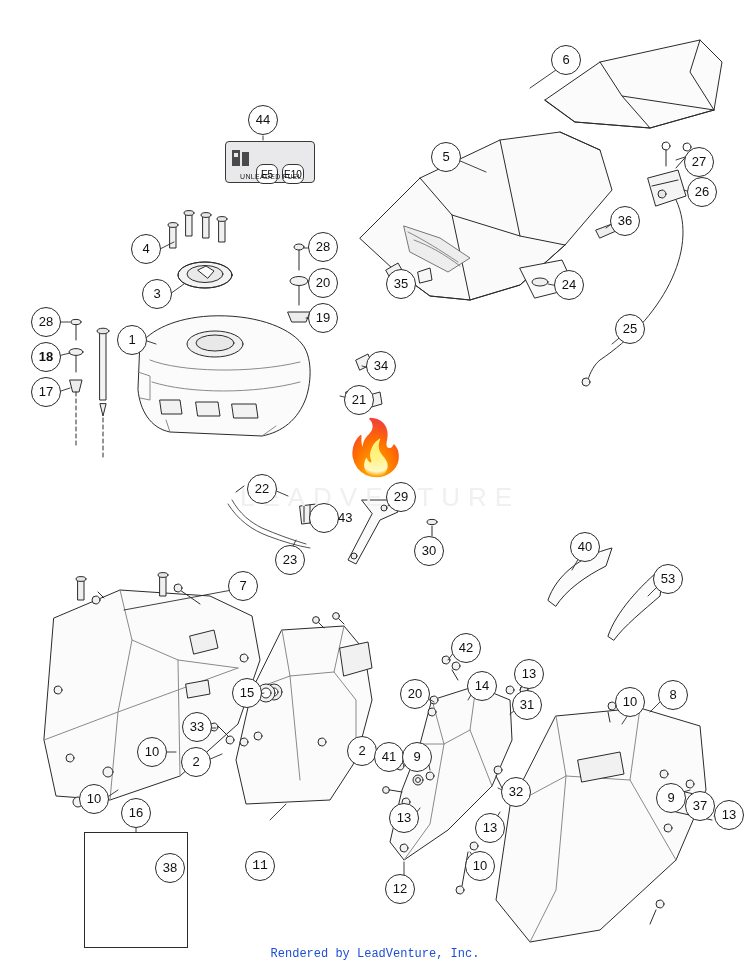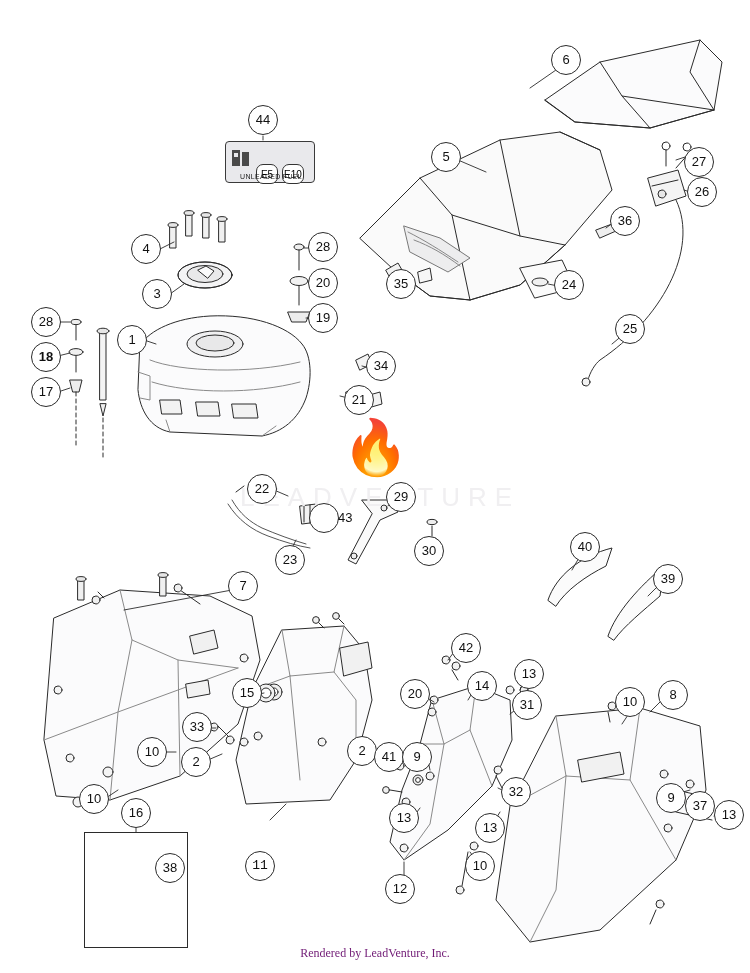--- a/index.html
+++ b/index.html
@@ -60,22 +60,22 @@
     color: #f3f2f4;
     margin-bottom: 8px;
   }
   #footer {
     position: absolute;
     left: 0;
     bottom: 12px;
     width: 750px;
     text-align: center;
     font-size: 12px;
-    color: #701a75;
-    font-family: Liberation Serif, serif;
+    color: #1d4ed8;
+    font-family: Liberation Mono, monospace;
   }
   .fuel-label {
     position: absolute;
     left: 225px;
     top: 141px;
     width: 90px;
     height: 42px;
     border: 1.4px solid #3a3a3a;
     border-radius: 4px;
     background: #e9e9ec;
@@ -470,21 +470,21 @@
       <div class="callout" style="left: 46px; top: 357px; font-weight: bold;">18</div>
       <div class="callout" style="left: 381px; top: 366px;">34</div>
       <div class="callout" style="left: 46px; top: 392px;">17</div>
       <div class="callout" style="left: 359px; top: 400px;">21</div>
       <div class="callout" style="left: 262px; top: 489px;">22</div>
       <div class="callout" style="left: 401px; top: 497px;">29</div>
       <div class="callout" style="left: 324px; top: 518px; padding-left: 28px;">43</div>
       <div class="callout" style="left: 429px; top: 551px;">30</div>
       <div class="callout" style="left: 290px; top: 560px;">23</div>
       <div class="callout" style="left: 585px; top: 547px;">40</div>
-      <div class="callout" style="left: 668px; top: 579px;">39</div>
+      <div class="callout" style="left: 668px; top: 579px;">53</div>
       <div class="callout" style="left: 243px; top: 586px;">7</div>
       <div class="callout" style="left: 466px; top: 648px;">42</div>
       <div class="callout" style="left: 529px; top: 674px;">13</div>
       <div class="callout" style="left: 482px; top: 686px;">14</div>
       <div class="callout" style="left: 247px; top: 693px;">15</div>
       <div class="callout" style="left: 415px; top: 694px;">20</div>
       <div class="callout" style="left: 630px; top: 702px;">10</div>
       <div class="callout" style="left: 673px; top: 695px;">8</div>
       <div class="callout" style="left: 527px; top: 705px;">31</div>
       <div class="callout" style="left: 197px; top: 727px;">33</div>

